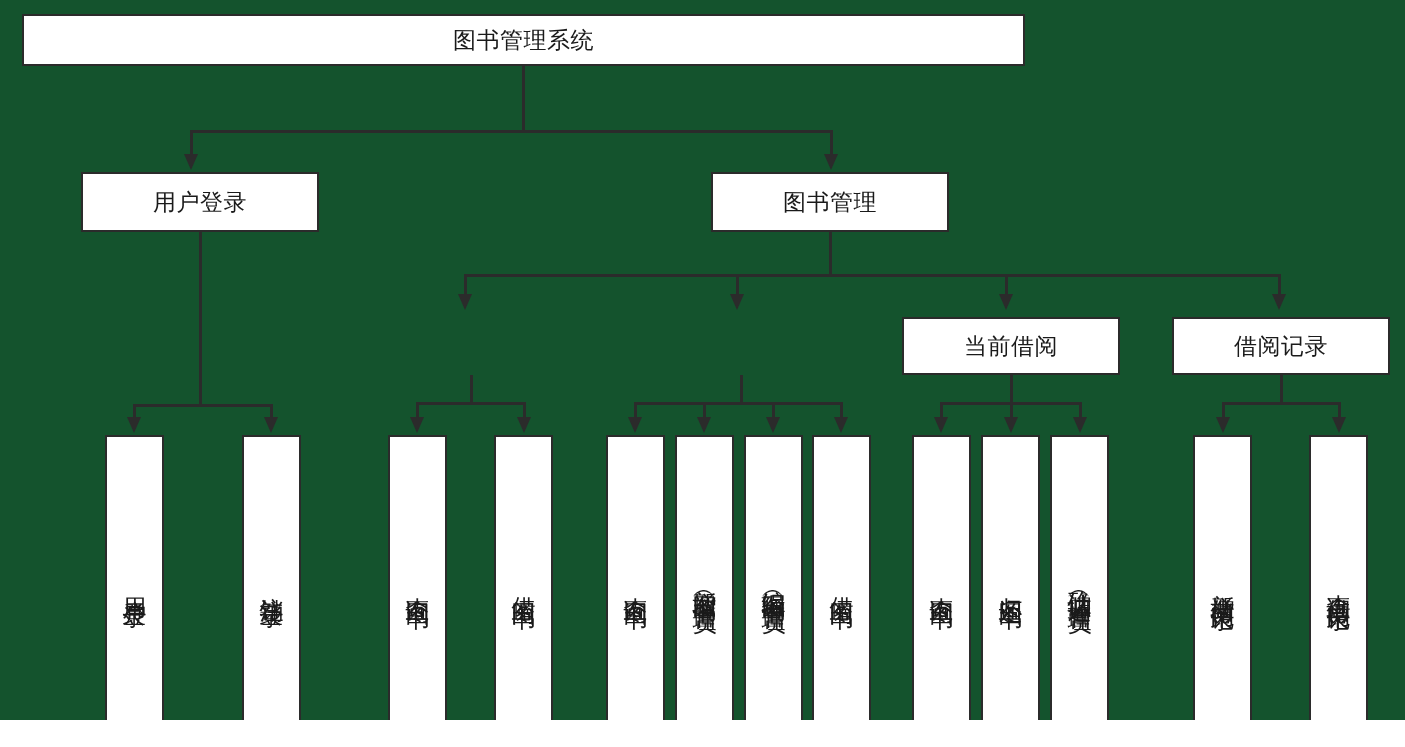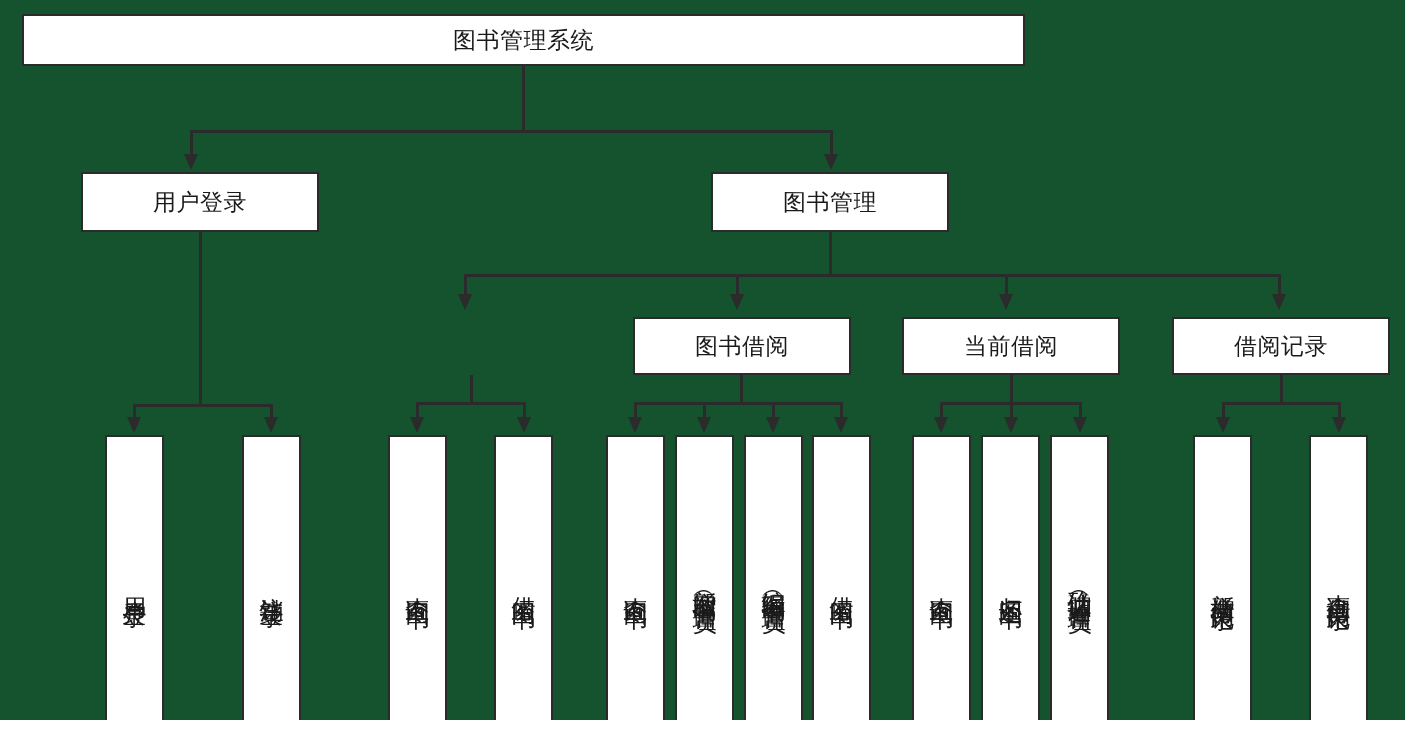--- a/index.html
+++ b/index.html
@@ -107,23 +107,20 @@
 
   <div class="edge-v" style="left:736px; top:274px; height:22px;"></div>
   <div class="arrow" style="left:730px; top:294px;"></div>
 
   <div class="edge-v" style="left:1005px; top:274px; height:22px;"></div>
   <div class="arrow" style="left:999px; top:294px;"></div>
 
   <div class="edge-v" style="left:1278px; top:274px; height:22px;"></div>
   <div class="arrow" style="left:1272px; top:294px;"></div>
 
-  <div class="node horiz" style="left:633px; top:317px; width:218px; height:58px;">
-    <span>图书借阅</span>
-  </div>
   <div class="node horiz" style="left:1172px; top:317px; width:218px; height:58px;">
     <span>借阅记录</span>
   </div>
   <div class="node horiz" style="left:902px; top:317px; width:218px; height:58px;">
     <span>当前借阅</span>
   </div>
 
   <div class="edge-v" style="left:470px; top:375px; height:29px;"></div>
   <div class="edge-h" style="left:416px; top:402px; width:110px;"></div>
   <div class="edge-v" style="left:416px; top:402px; height:17px;"></div>

